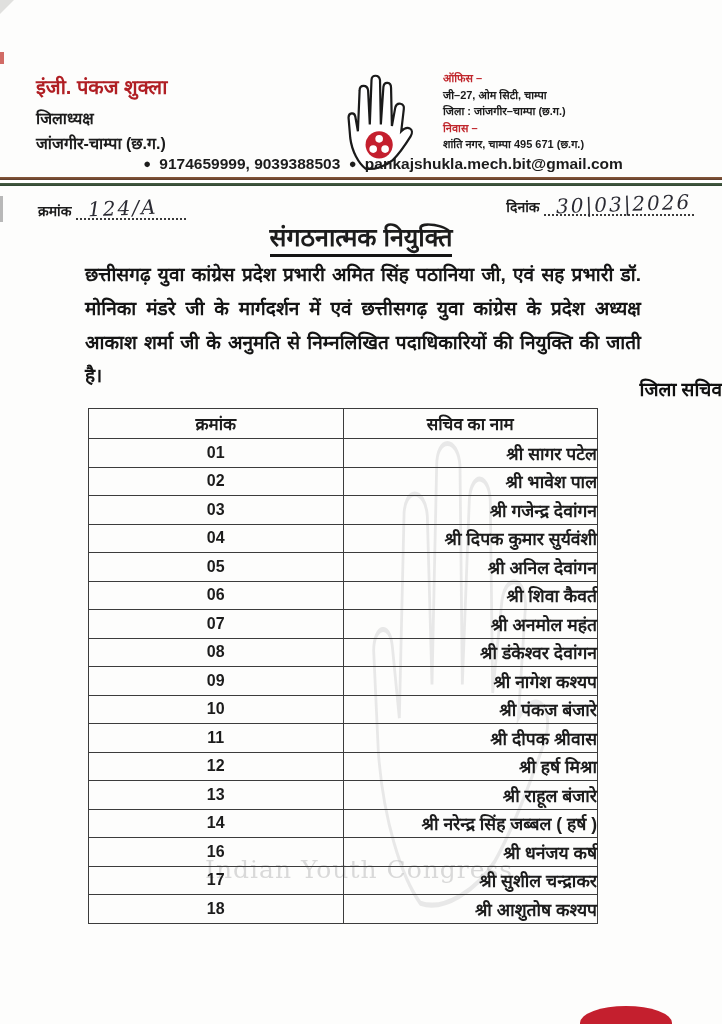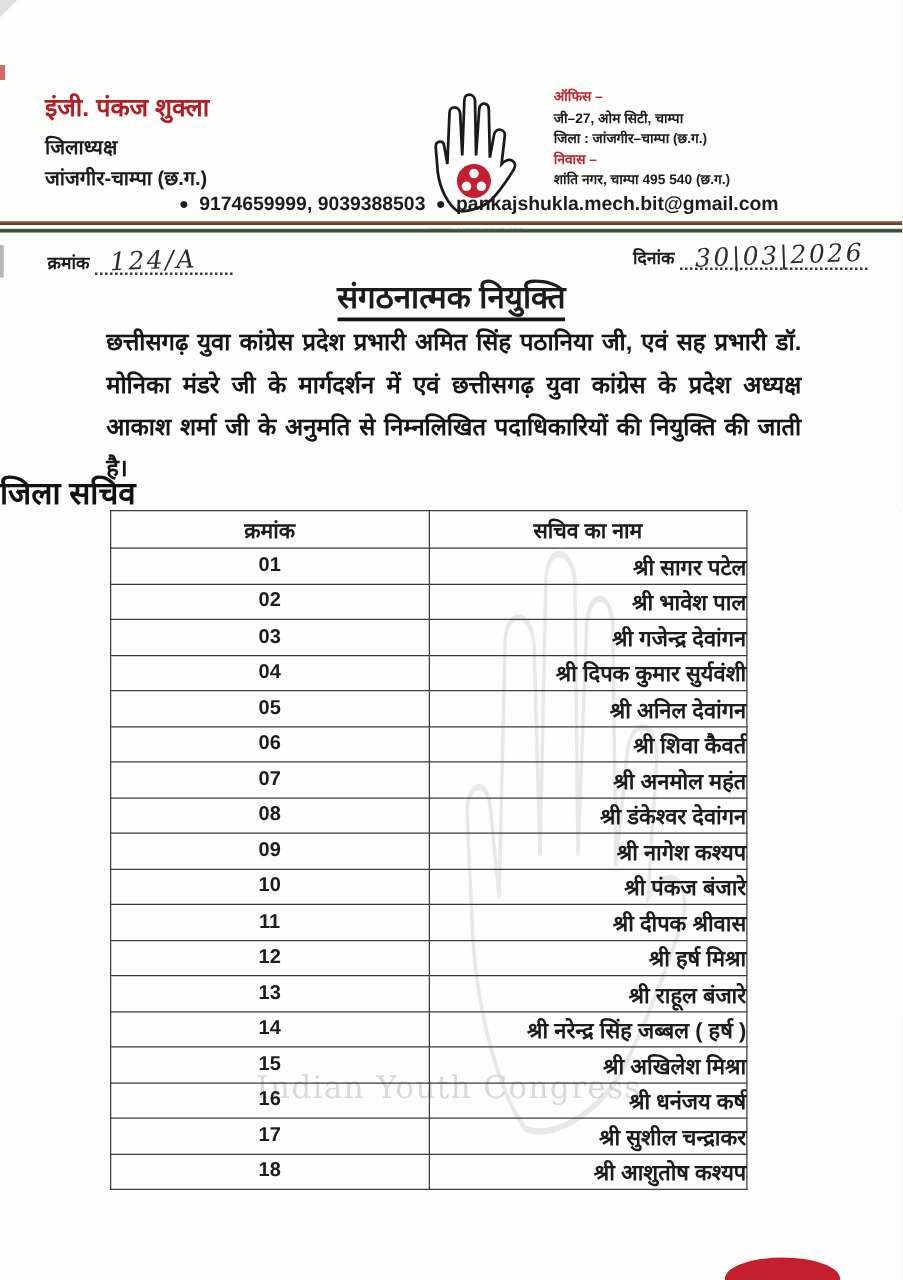--- a/index.html
+++ b/index.html
@@ -63,21 +63,21 @@
   }
   
   .body-para{
     position:absolute;top:258px;left:85px;width:556px;
     font-size:19px;font-weight:700;line-height:1.78;
     text-align:justify;color:#151515;
   }
   
   .section-title{
     position:absolute;top:376px;left:0;width:100%;
-    text-align:left;font-size:25px;font-weight:800;color:#111;
+    text-align:right;font-size:19px;font-weight:800;color:#111;
   }
   
   .sec-table{
     position:absolute;top:408px;left:88px;
     border-collapse:collapse;table-layout:fixed;width:510px;
     background:transparent;
   }
   .sec-table th,.sec-table td{
     border:1.6px solid #3c3c3c;
     padding:0 0 0 0;
@@ -134,21 +134,21 @@
     </svg>
     <div class="logo-caption">Indian Youth Congress</div>
   </div>
 
   <div class="right-block">
     <div>
         <div class="rh-line red">ऑफिस –</div>
         <div class="rh-line">जी–27, ओम सिटी, चाम्पा</div>
         <div class="rh-line">जिला : जांजगीर–चाम्पा (छ.ग.)</div>
         <div class="rh-line red">निवास –</div>
-        <div class="rh-line">शांति नगर, चाम्पा 495 540 (छ.ग.)</div>
+        <div class="rh-line">शांति नगर, चाम्पा 495 671 (छ.ग.)</div>
       </div>
   </div>
 
   <div class="contact-row">
     <span class="dot">●</span>
     <span>9174659999, 9039388503</span>
     <span class="dot">●</span>
     <span>pankajshukla.mech.bit@gmail.com</span>
   </div>
 
@@ -244,24 +244,20 @@
         </tr>
         <tr>
           <td class="c-num">13</td>
           <td class="c-name">श्री राहूल बंजारे</td>
         </tr>
         <tr>
           <td class="c-num">14</td>
           <td class="c-name">श्री नरेन्द्र सिंह जब्बल ( हर्ष )</td>
         </tr>
         <tr>
-          <td class="c-num">15</td>
-          <td class="c-name">श्री अखिलेश मिश्रा</td>
-        </tr>
-        <tr>
           <td class="c-num">16</td>
           <td class="c-name">श्री धनंजय कर्ष</td>
         </tr>
         <tr>
           <td class="c-num">17</td>
           <td class="c-name">श्री सुशील चन्द्राकर</td>
         </tr>
         <tr>
           <td class="c-num">18</td>
           <td class="c-name">श्री आशुतोष कश्यप</td>

